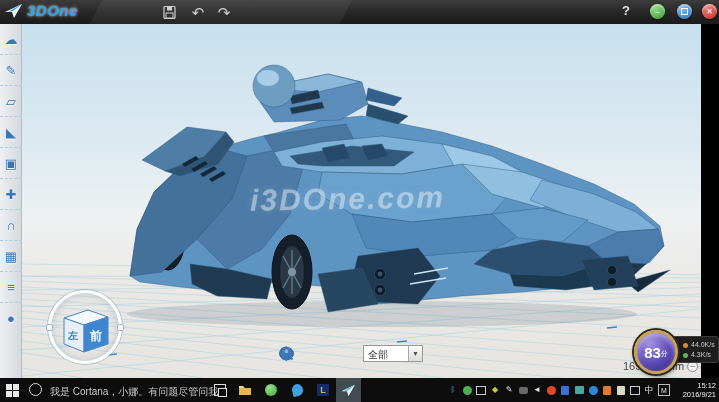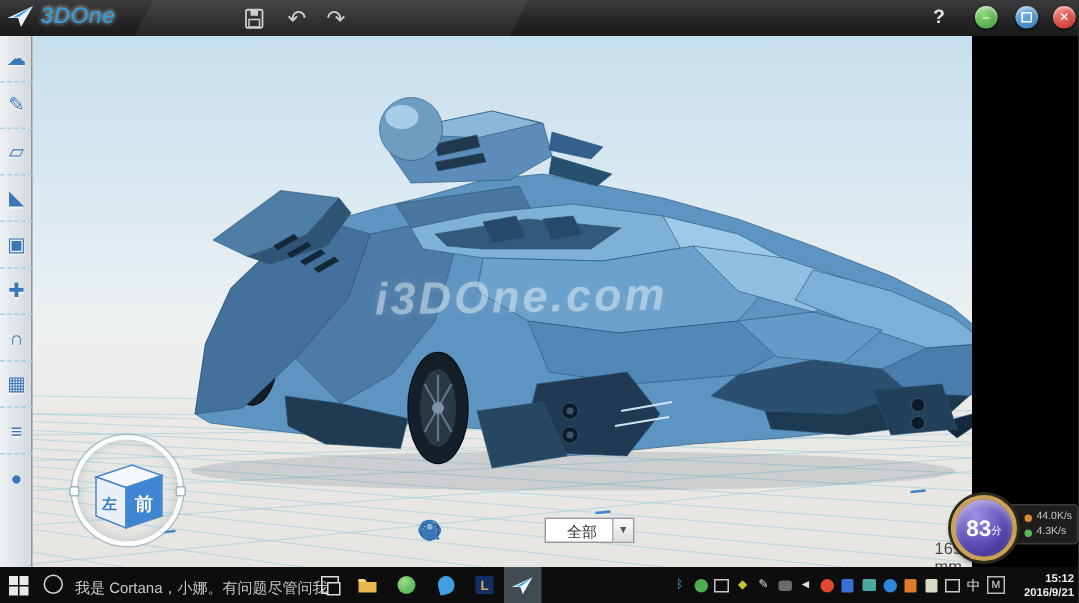--- a/index.html
+++ b/index.html
@@ -5,54 +5,54 @@
   html,body{margin:0;padding:0;background:#555;}
   .screen{position:relative;width:719px;height:402px;overflow:hidden;
     font-family:"Liberation Sans","DejaVu Sans",sans-serif;background:#000;}
 
   
   .titlebar{position:absolute;left:0;top:0;width:719px;height:24px;
     background:linear-gradient(180deg,#3c3c3c 0%,#262626 55%,#1b1b1b 100%);}
   .tb-swoosh{position:absolute;left:96px;top:0;width:250px;height:24px;
     background:linear-gradient(180deg,#505050,#2e2e2e);transform:skewX(-28deg);opacity:.55;}
   .logo-wrap{position:absolute;left:5px;top:2px;display:flex;align-items:center;gap:4px;}
-  .app-name{font-size:15px;font-weight:normal;font-style:italic;color:#2aa3e8;
+  .app-name{font-size:15px;font-weight:bold;font-style:italic;color:#2aa3e8;
     text-shadow:0 0 3px rgba(255,255,255,.95),0 1px 1px rgba(0,0,0,.6);letter-spacing:.5px;}
   .tb-btn{position:absolute;top:3px;width:20px;height:18px;display:flex;align-items:center;justify-content:center;
     color:#cfcfcf;font-size:15px;line-height:1;}
   .tb-title{position:absolute;left:336px;top:6px;font-size:11px;color:#a2a2a2;}
   .tb-help{position:absolute;left:622px;top:3px;font-size:13px;font-weight:bold;color:#e2e2e2;}
   .winbtn{position:absolute;top:4px;width:15px;height:15px;border-radius:50%;
     display:flex;align-items:center;justify-content:center;color:#fff;font-size:8px;line-height:1;
     box-shadow:inset 0 2px 2px rgba(255,255,255,.5),0 1px 2px rgba(0,0,0,.6);}
   .winbtn .sq{width:5px;height:5px;border:1px solid #fff;display:block;}
 
   
   .sidebar{position:absolute;left:0;top:24px;width:22px;height:354px;
     background:linear-gradient(90deg,#eef0f2,#d4d9dd);border-right:1px solid #b5bcc2;box-sizing:border-box;}
   .side-item{width:22px;height:31px;display:flex;align-items:center;justify-content:center;
     color:#3b76b8;font-size:13px;border-bottom:1px dashed #a9cfe2;box-sizing:border-box;
     text-shadow:0 1px 1px rgba(255,255,255,.8);}
 
   
-  .canvas{position:absolute;left:22px;top:24px;width:626px;height:354px;overflow:hidden;
+  .canvas{position:absolute;left:22px;top:24px;width:679px;height:354px;overflow:hidden;
     background:linear-gradient(180deg,#c6dfee 0%,#d9e8f1 28%,#eef1f1 55%,#eae8e4 75%,#e7e5e1 100%);}
   .canvas svg{position:absolute;left:0;top:0;}
   .watermark{position:absolute;left:228px;top:158px;font-size:30px;font-weight:bold;font-style:italic;
     color:rgba(250,252,255,.42);letter-spacing:2px;transform:rotate(-1deg);
     text-shadow:0 0 6px rgba(140,180,210,.4);pointer-events:none;}
 
   
   .viewcube{position:absolute;left:26px;top:266px;width:74px;height:74px;}
   .vc-ring{position:absolute;left:0;top:0;width:74px;height:74px;border-radius:50%;box-sizing:border-box;
     border:3px solid rgba(255,255,255,.9);box-shadow:0 0 0 1px rgba(130,155,172,.55),inset 0 0 8px rgba(110,145,168,.4);}
   .vc-tab{position:absolute;width:5px;height:5px;background:#fff;border:1px solid #9fb4c4;border-radius:2px;top:34px;}
 
   
-  .disp-toolbar{position:absolute;left:256px;top:321px;display:flex;align-items:center;text-align:center;}
+  .disp-toolbar{position:absolute;left:256px;top:321px;display:flex;align-items:center;}
   .disp-icon{width:17px;height:17px;display:flex;align-items:center;justify-content:center;}
   .dropdown{display:flex;width:60px;height:17px;background:#fff;border:1px solid #9a9a9a;box-sizing:border-box;}
   .dd-value{flex:1;font-size:10px;color:#333;padding:2px 0 0 4px;}
   .dd-arrow{width:13px;border-left:1px solid #aaa;background:linear-gradient(#fafafa,#dcdcdc);
     display:flex;align-items:center;justify-content:center;font-size:7px;color:#555;}
 
   .scale-label{position:absolute;left:601px;top:336px;font-size:11px;color:#4a4a4a;display:flex;align-items:center;gap:3px;}
   .scale-minus{width:11px;height:11px;border:1px solid #8a8a8a;border-radius:50%;font-size:9px;line-height:9px;
     text-align:center;color:#777;background:rgba(255,255,255,.6);box-sizing:border-box;}
 
@@ -78,21 +78,21 @@
     border-radius:50%;box-sizing:border-box;}
   .cortana-text{position:absolute;left:50px;top:7px;font-size:10px;color:#c6c6c6;white-space:nowrap;}
   .taskview{position:absolute;left:214px;top:6px;width:12px;height:12px;border:1px solid #ddd;box-sizing:border-box;}
   .taskview span{position:absolute;left:3px;top:3px;width:9px;height:9px;border:1px solid #ddd;background:#0d0d0d;box-sizing:border-box;}
   .app-ic{position:absolute;top:5px;width:14px;height:14px;display:flex;align-items:center;justify-content:center;}
   .active-app{position:absolute;left:336px;top:0;width:25px;height:24px;background:rgba(150,175,188,.38);
     display:flex;align-items:center;justify-content:center;}
   .tray{position:absolute;right:49px;top:0;height:24px;display:flex;align-items:center;gap:4px;}
   .tray .t{width:10px;height:10px;display:flex;align-items:center;justify-content:center;
     font-size:8px;color:#e0e0e0;line-height:1;}
-  .clock{position:absolute;right:3px;top:4px;text-align:right;font-size:7.5px;color:#ececec;line-height:8.5px;font-weight:bold;}
+  .clock{position:absolute;right:3px;top:4px;text-align:right;font-size:7.5px;color:#ececec;line-height:8.5px;}
 </style>
 </head>
 <body>
 
 <div class="screen">
 
   <div class="titlebar">
     <div class="tb-swoosh"></div>
     <div class="logo-wrap">
       <svg width="18" height="16" viewBox="0 0 18 16">

